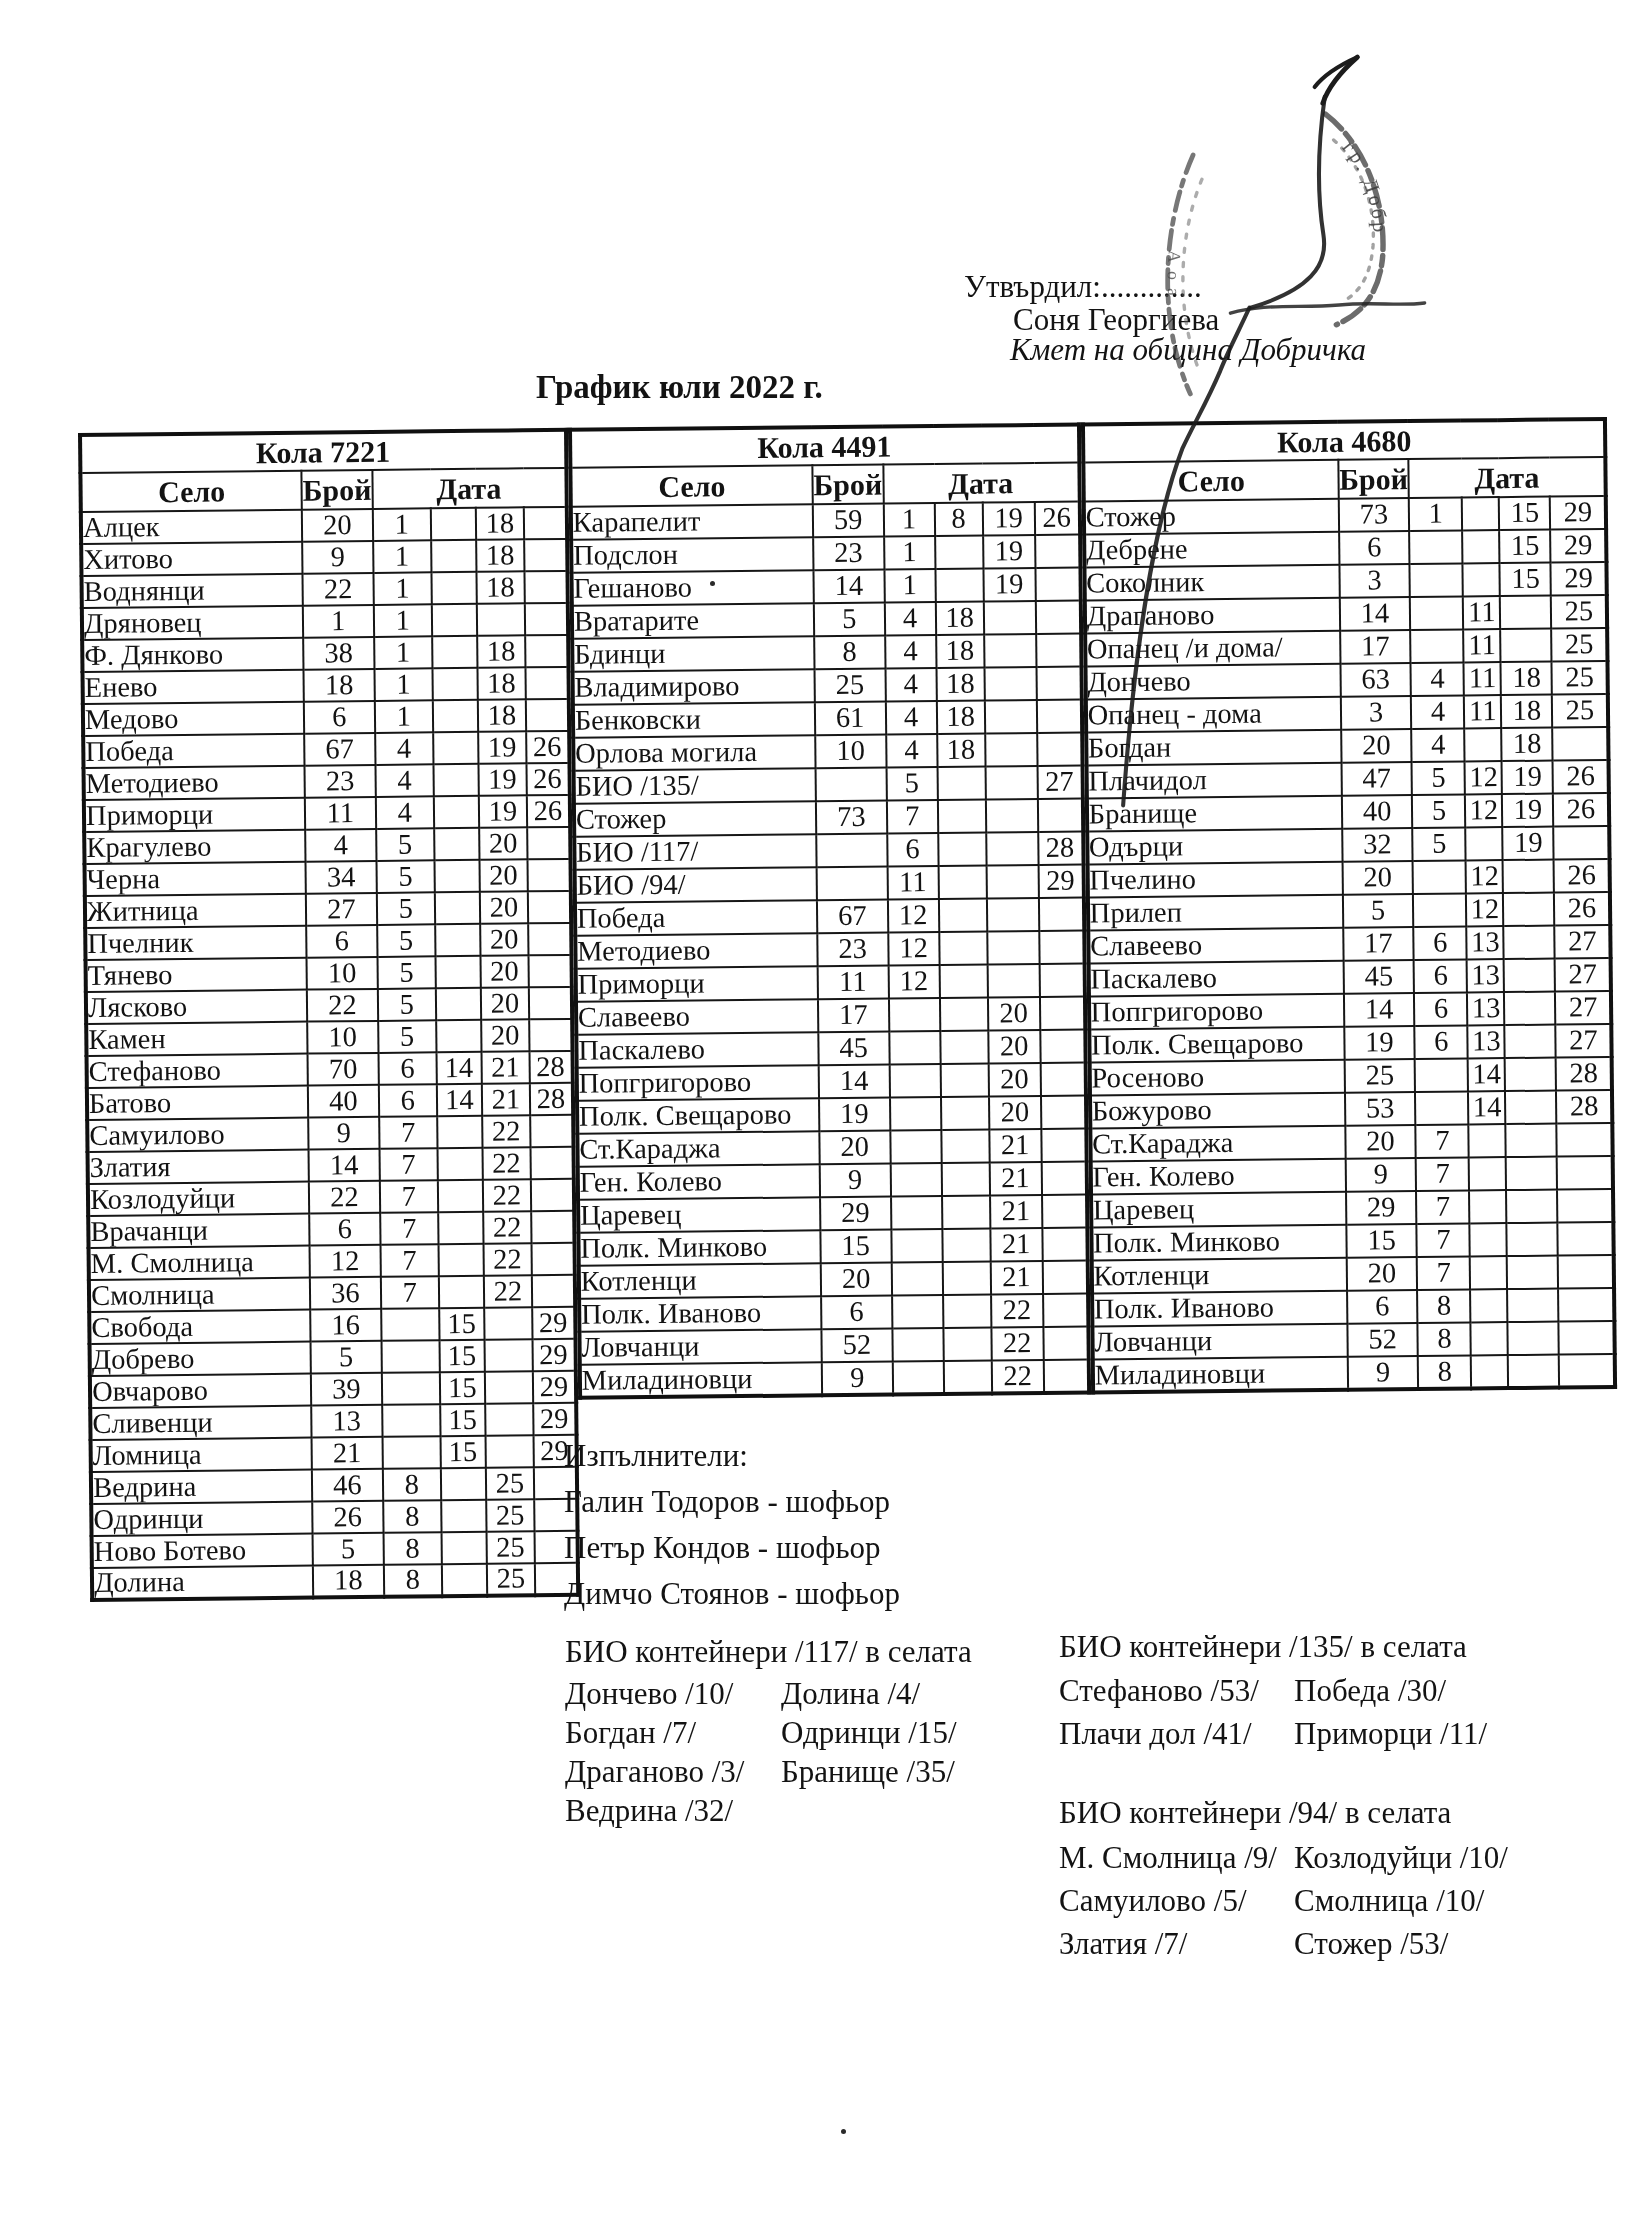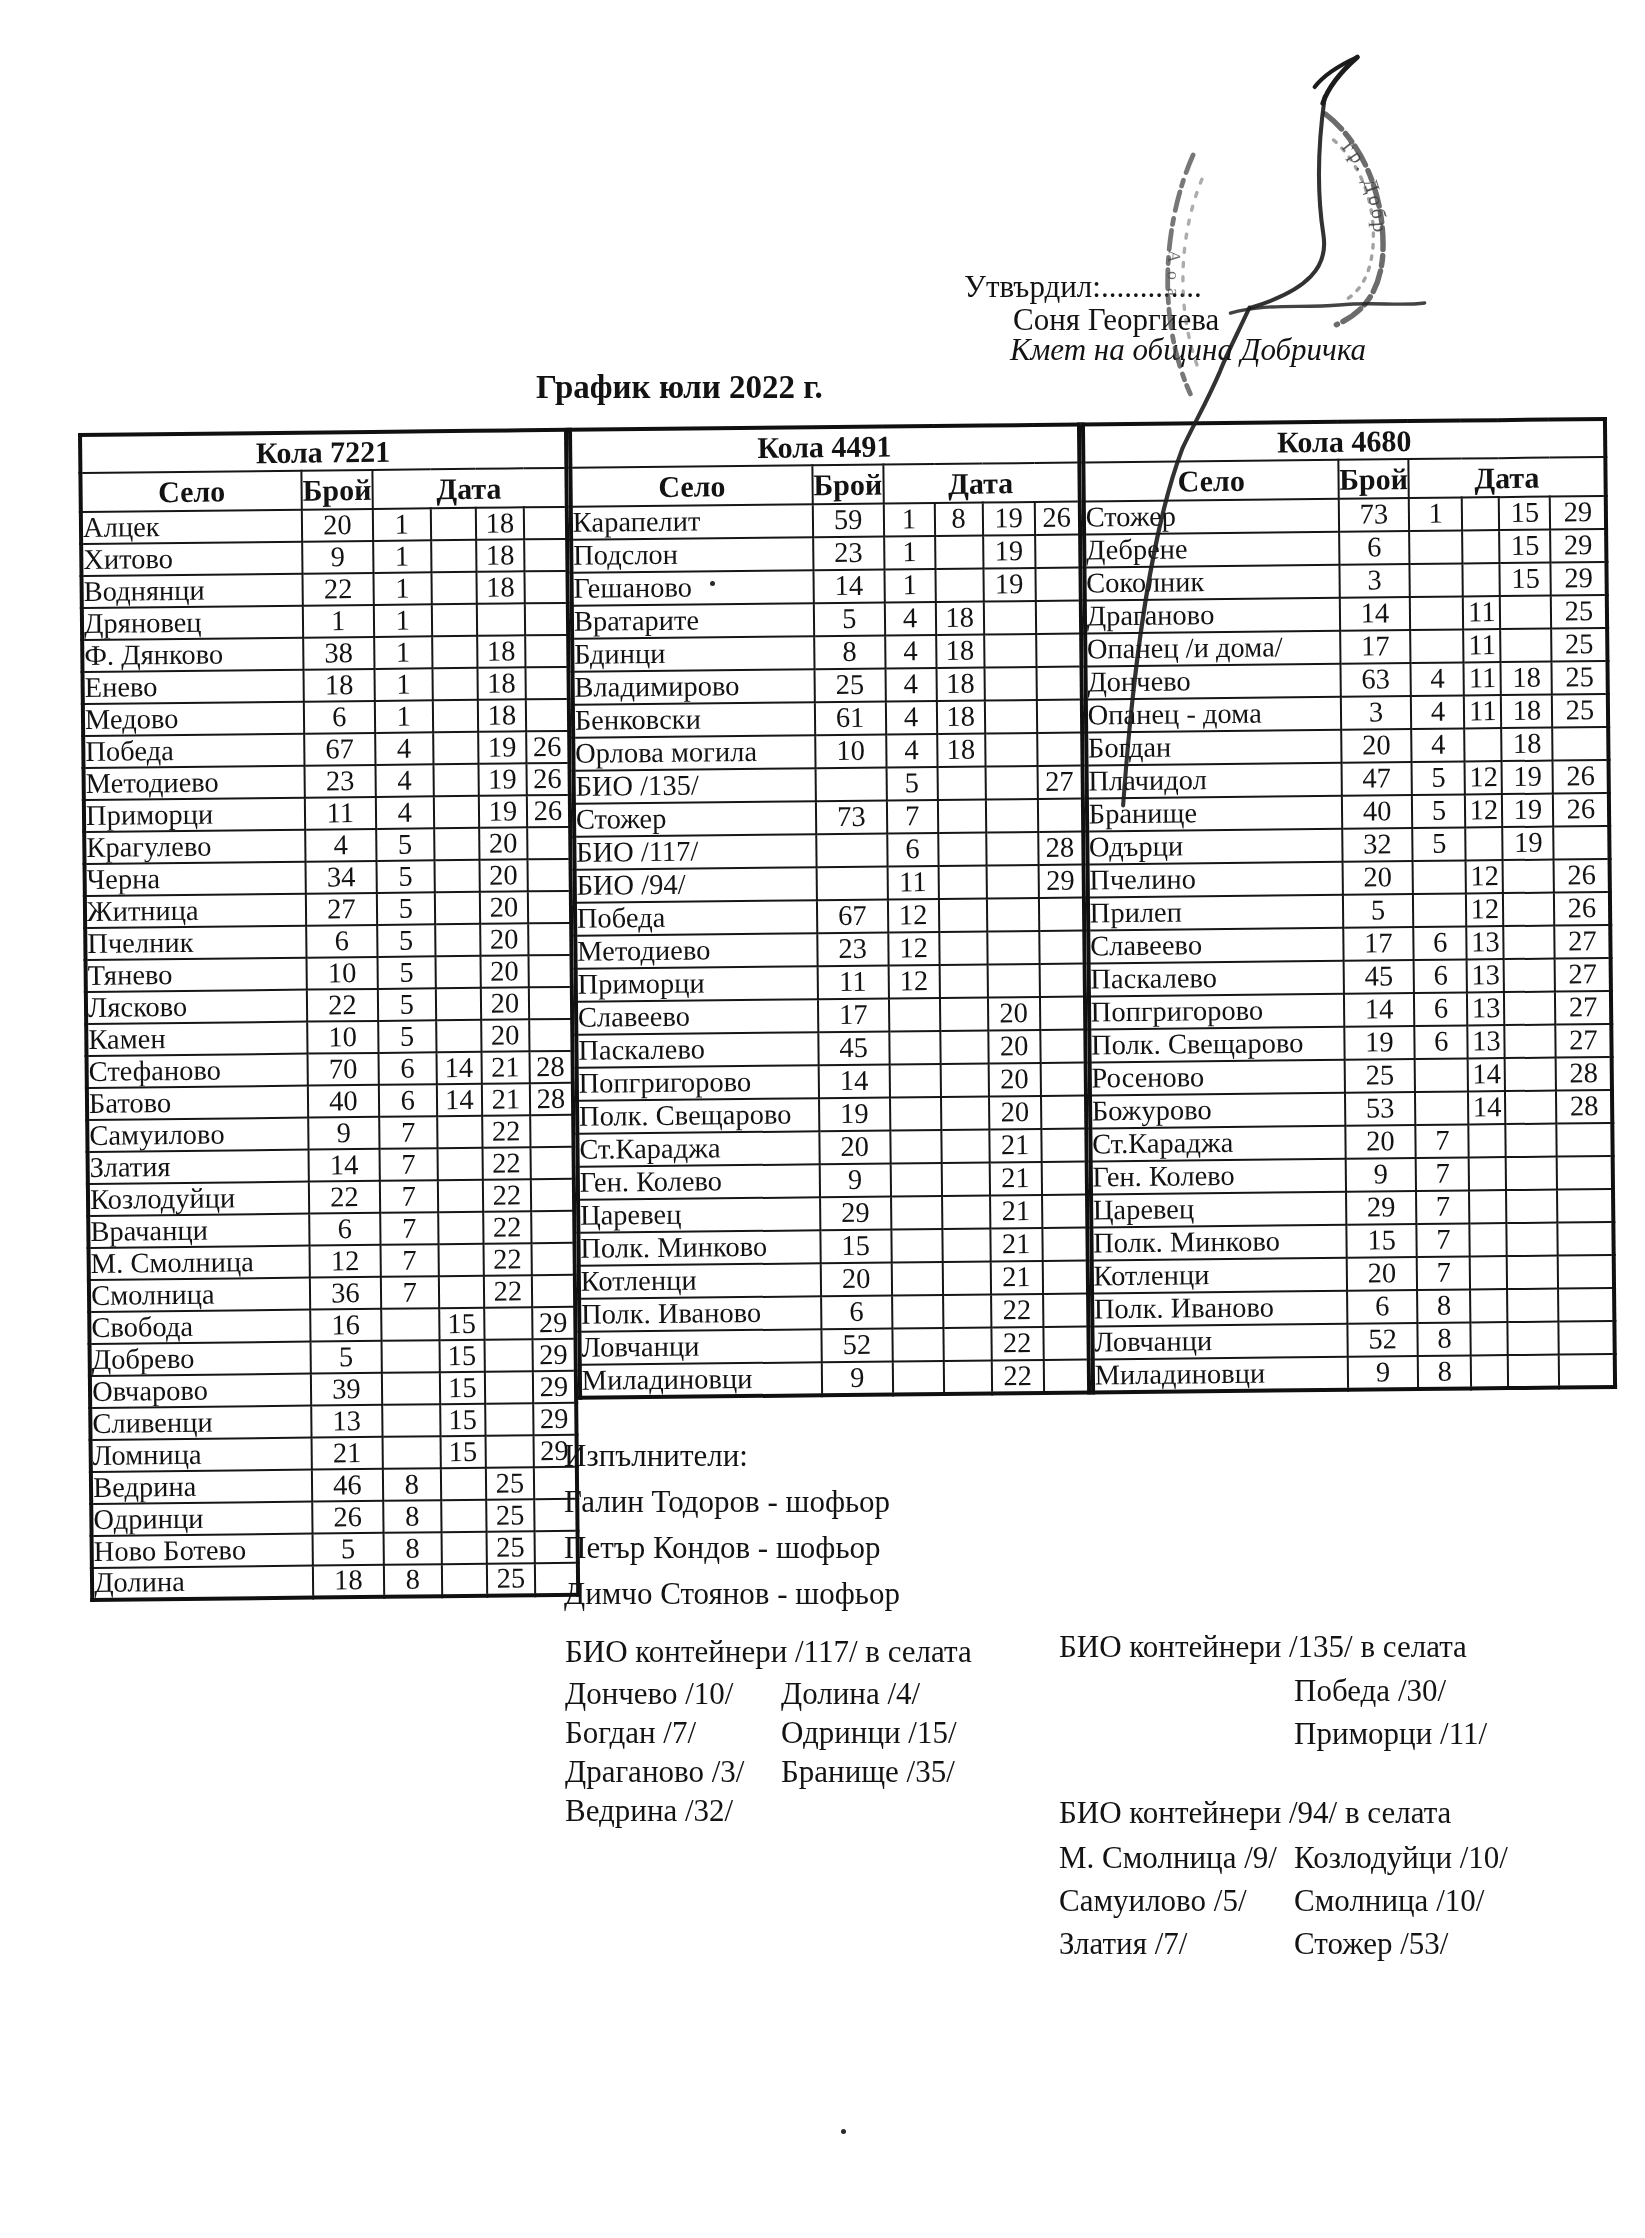--- a/index.html
+++ b/index.html
@@ -825,20 +825,24 @@
     <div>Драганово /3/</div>
     <div>Ведрина /32/</div>
   </div>
   <div class="lineblock bio1" style="left:781px;top:1676px">
     <div>Долина /4/</div>
     <div>Одринци /15/</div>
     <div>Бранище /35/</div>
   </div>
 
   <div class="t" style="left:1059px;top:1630px">БИО контейнери /135/ в селата</div>
+  <div class="lineblock bio2" style="left:1059px;top:1673px">
+    <div>Стефаново /53/</div>
+    <div>Плачи дол /41/</div>
+  </div>
   <div class="lineblock bio2" style="left:1294px;top:1673px">
     <div>Победа /30/</div>
     <div>Приморци /11/</div>
   </div>
 
   <div class="t" style="left:1059px;top:1796px">БИО контейнери /94/ в селата</div>
   <div class="lineblock bio2" style="left:1059px;top:1840px">
     <div>М. Смолница /9/</div>
     <div>Самуилово /5/</div>
     <div>Златия /7/</div>

